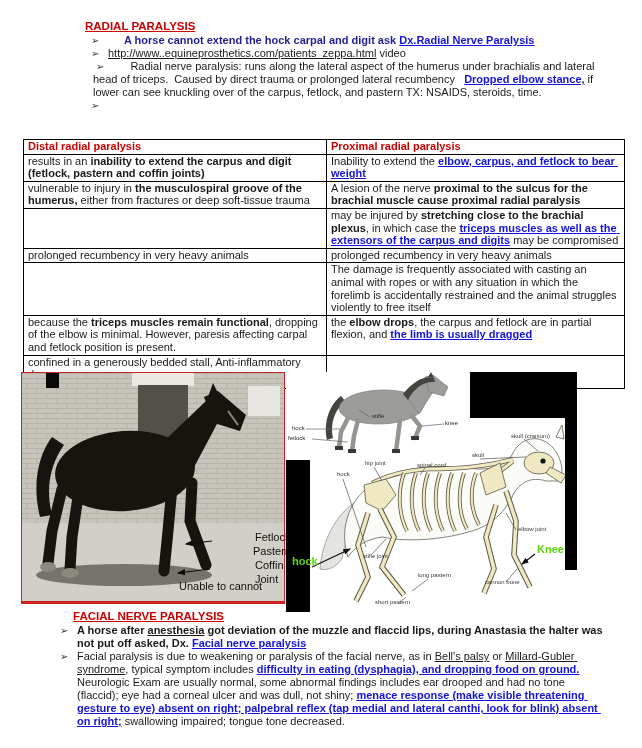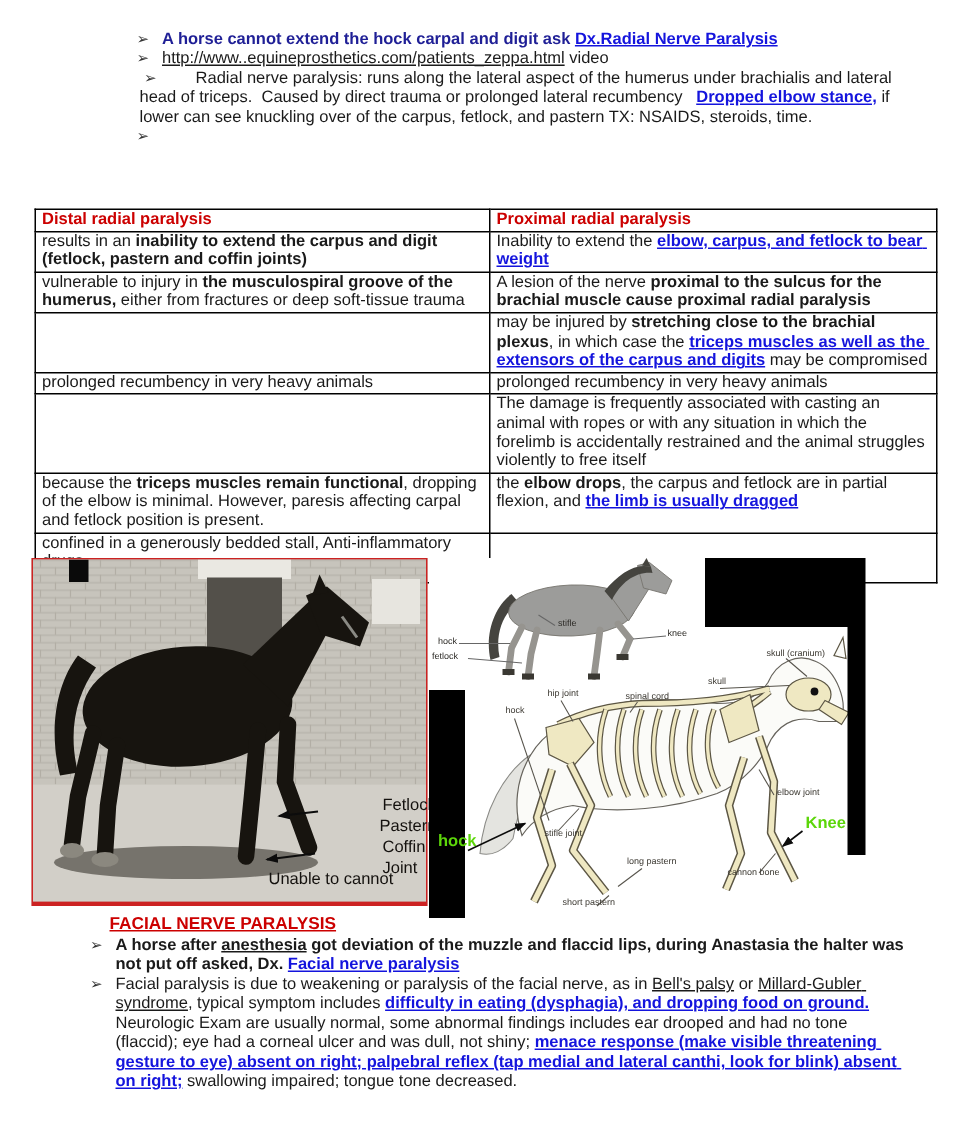--- a/index.html
+++ b/index.html
@@ -9,21 +9,21 @@
   body{
     width:642px;height:748px;position:relative;overflow:hidden;background:#ffffff;
     font-family:"Liberation Sans","DejaVu Sans",sans-serif;color:var(--ink);
     font-size:11px;line-height:13px;
   }
   .abs{position:absolute;}
   
   .seg{white-space:pre-wrap;}
   .s-p{}
   .s-b{font-weight:bold;}
-  .s-nb{font-weight:bold;color:var(--navy);}
+  .s-nb{font-weight:bold;color:var(--navy);margin-left:16px;}
   .s-lb{font-weight:bold;color:var(--blue);text-decoration:underline;}
   .s-u{text-decoration:underline;}
   .s-ub{font-weight:bold;text-decoration:underline;margin-top:16px;}
   .sec-h{
     color:var(--red);font-weight:bold;text-decoration:underline;
     font-size:11.5px;margin:0 0 1px 0;
   }
   
   .blt{position:relative;padding-left:23px;}
   .blt .g{position:absolute;left:6px;top:0;color:#333;font-size:10px;}
@@ -53,20 +53,21 @@
   #lbar{left:0;top:88px;width:24px;height:152px;background:#000;z-index:2;}
   #rbar{left:279px;top:46px;width:12px;height:152px;background:#000;z-index:2;}
   .sk-lab{position:absolute;font-size:6px;line-height:7px;color:#3a3730;z-index:4;}
   .gh-lab{position:absolute;font-size:6px;line-height:7px;color:#2c2a26;z-index:4;}
   .green-lab{position:absolute;font-weight:bold;font-size:11px;color:var(--green);z-index:6;}
 </style>
 </head>
 <body>
 
 <section class="abs" id="radial-sec" style="left:85px;top:20px;width:528px;">
+  <h2 class="sec-h">RADIAL PARALYSIS</h2>
   <div>
       <div class="blt"><span class="g">➢</span><span class="bt"><span class="seg s-nb">A horse cannot extend the hock carpal and digit ask </span><span class="seg s-lb">Dx.Radial Nerve Paralysis</span></span></div>
       <div class="blt"><span class="g">➢</span><span class="bt"><span class="seg s-u">http://www..equineprosthetics.com/patients_zeppa.html</span><span class="seg s-p"> video</span></span></div>
       <div class="blt hang-deep"><span class="g">➢</span><span class="bt"><span class="seg s-p">Radial nerve paralysis: runs along the lateral aspect of the humerus under brachialis and lateral head of triceps.  Caused by direct trauma or prolonged lateral recumbency   </span><span class="seg s-lb">Dropped elbow stance,</span><span class="seg s-p"> if lower can see knuckling over of the carpus, fetlock, and pastern TX: NSAIDS, steroids, time.</span></span></div>
       <div class="blt"><span class="g">➢</span></div>
     </div>
 </section>
 
 <table class="cmp abs" style="left:23px;top:139px;">
   <colgroup>

